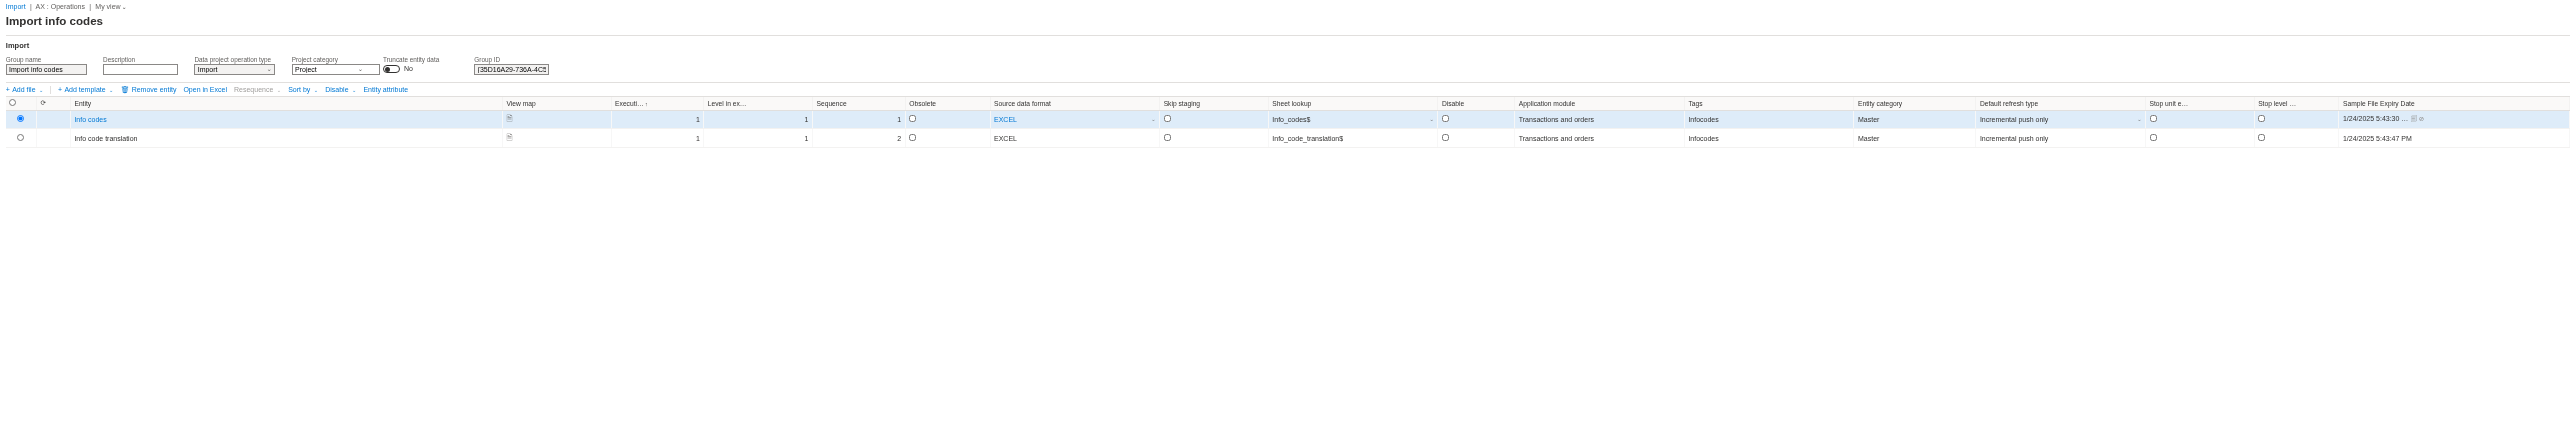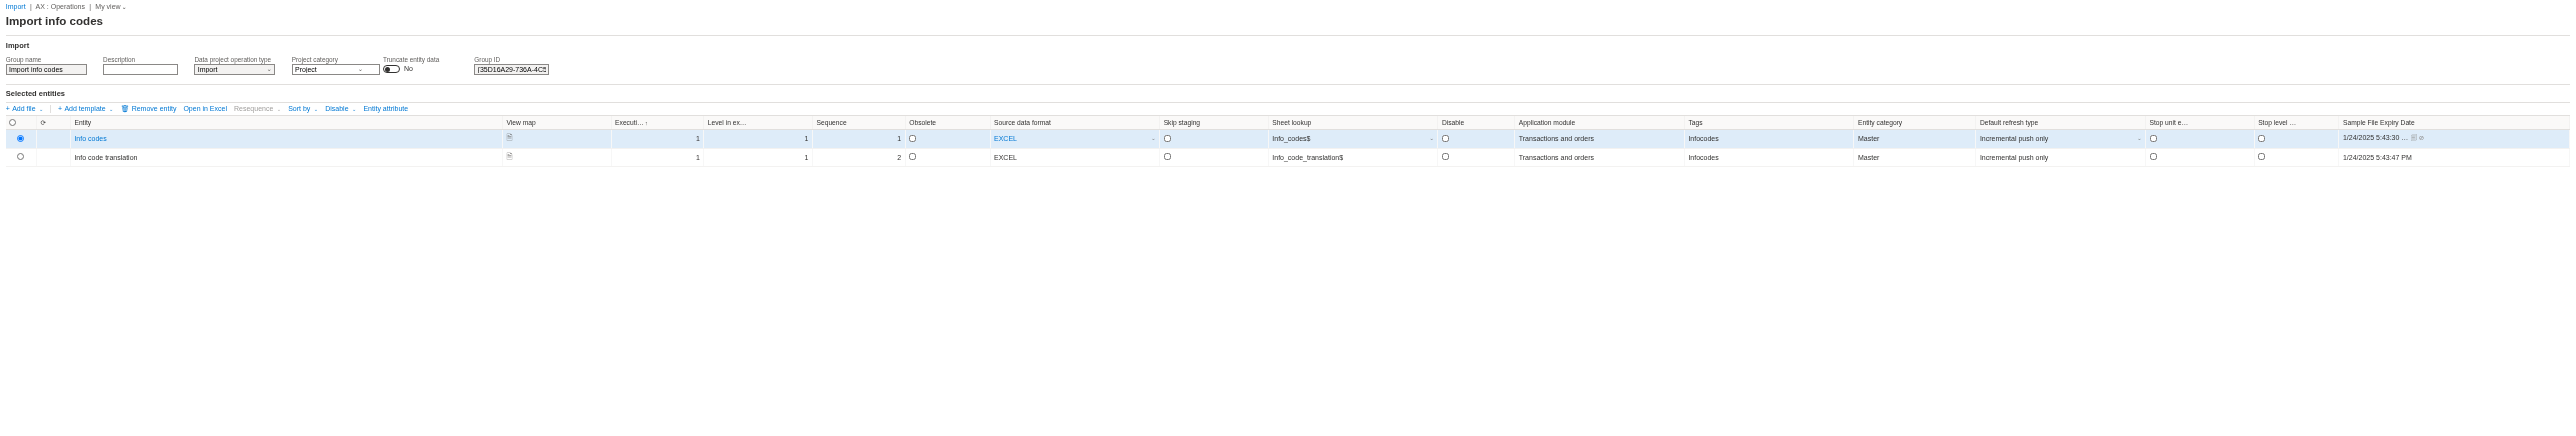--- a/index.html
+++ b/index.html
@@ -87,21 +87,20 @@
           </div>
         <span>No</span>
       </div>
     </div>
     <div class="field" style="width:75px">
       <label>Group ID</label>
       <input type="text" class="ro" value="{35D16A29-736A-4C5D-A91…" style="">
     </div>
   </div>
 
-  <div class="section-header">Selected entities</div>
 
   <div class="toolbar">
     <span class="tbtn">
         <span class="ico">+</span>
         <span>Add file</span>
         <span class="chev">⌄</span>
       </span>
     <span class="vsep"></span>
     <span class="tbtn">
         <span class="ico">+</span>

